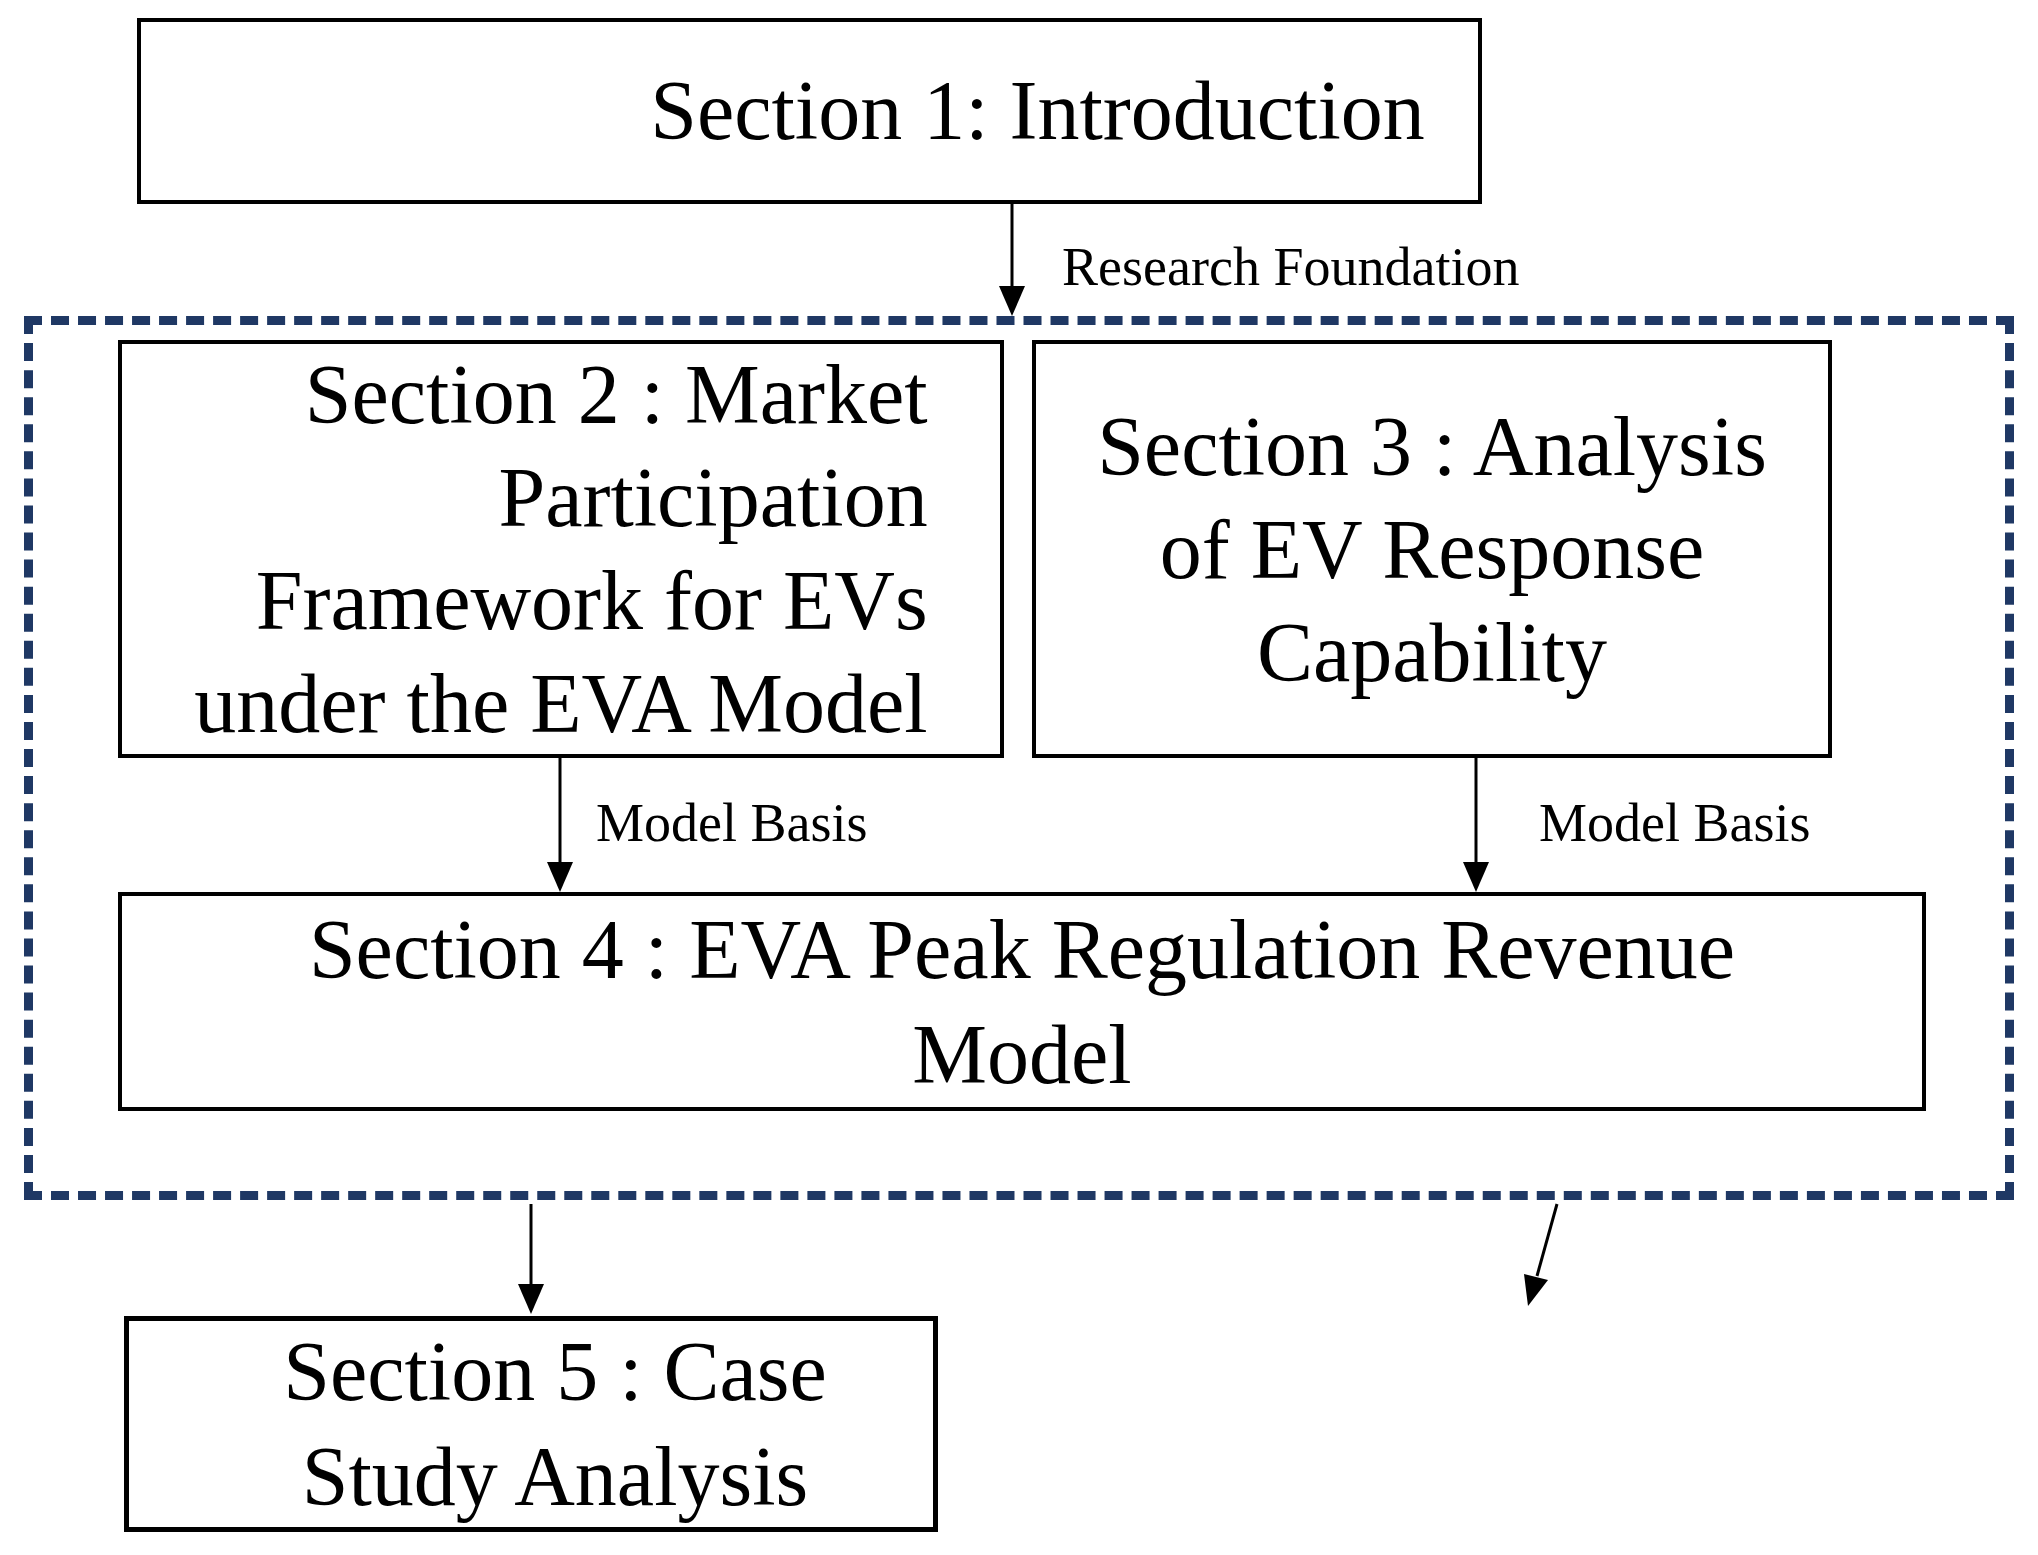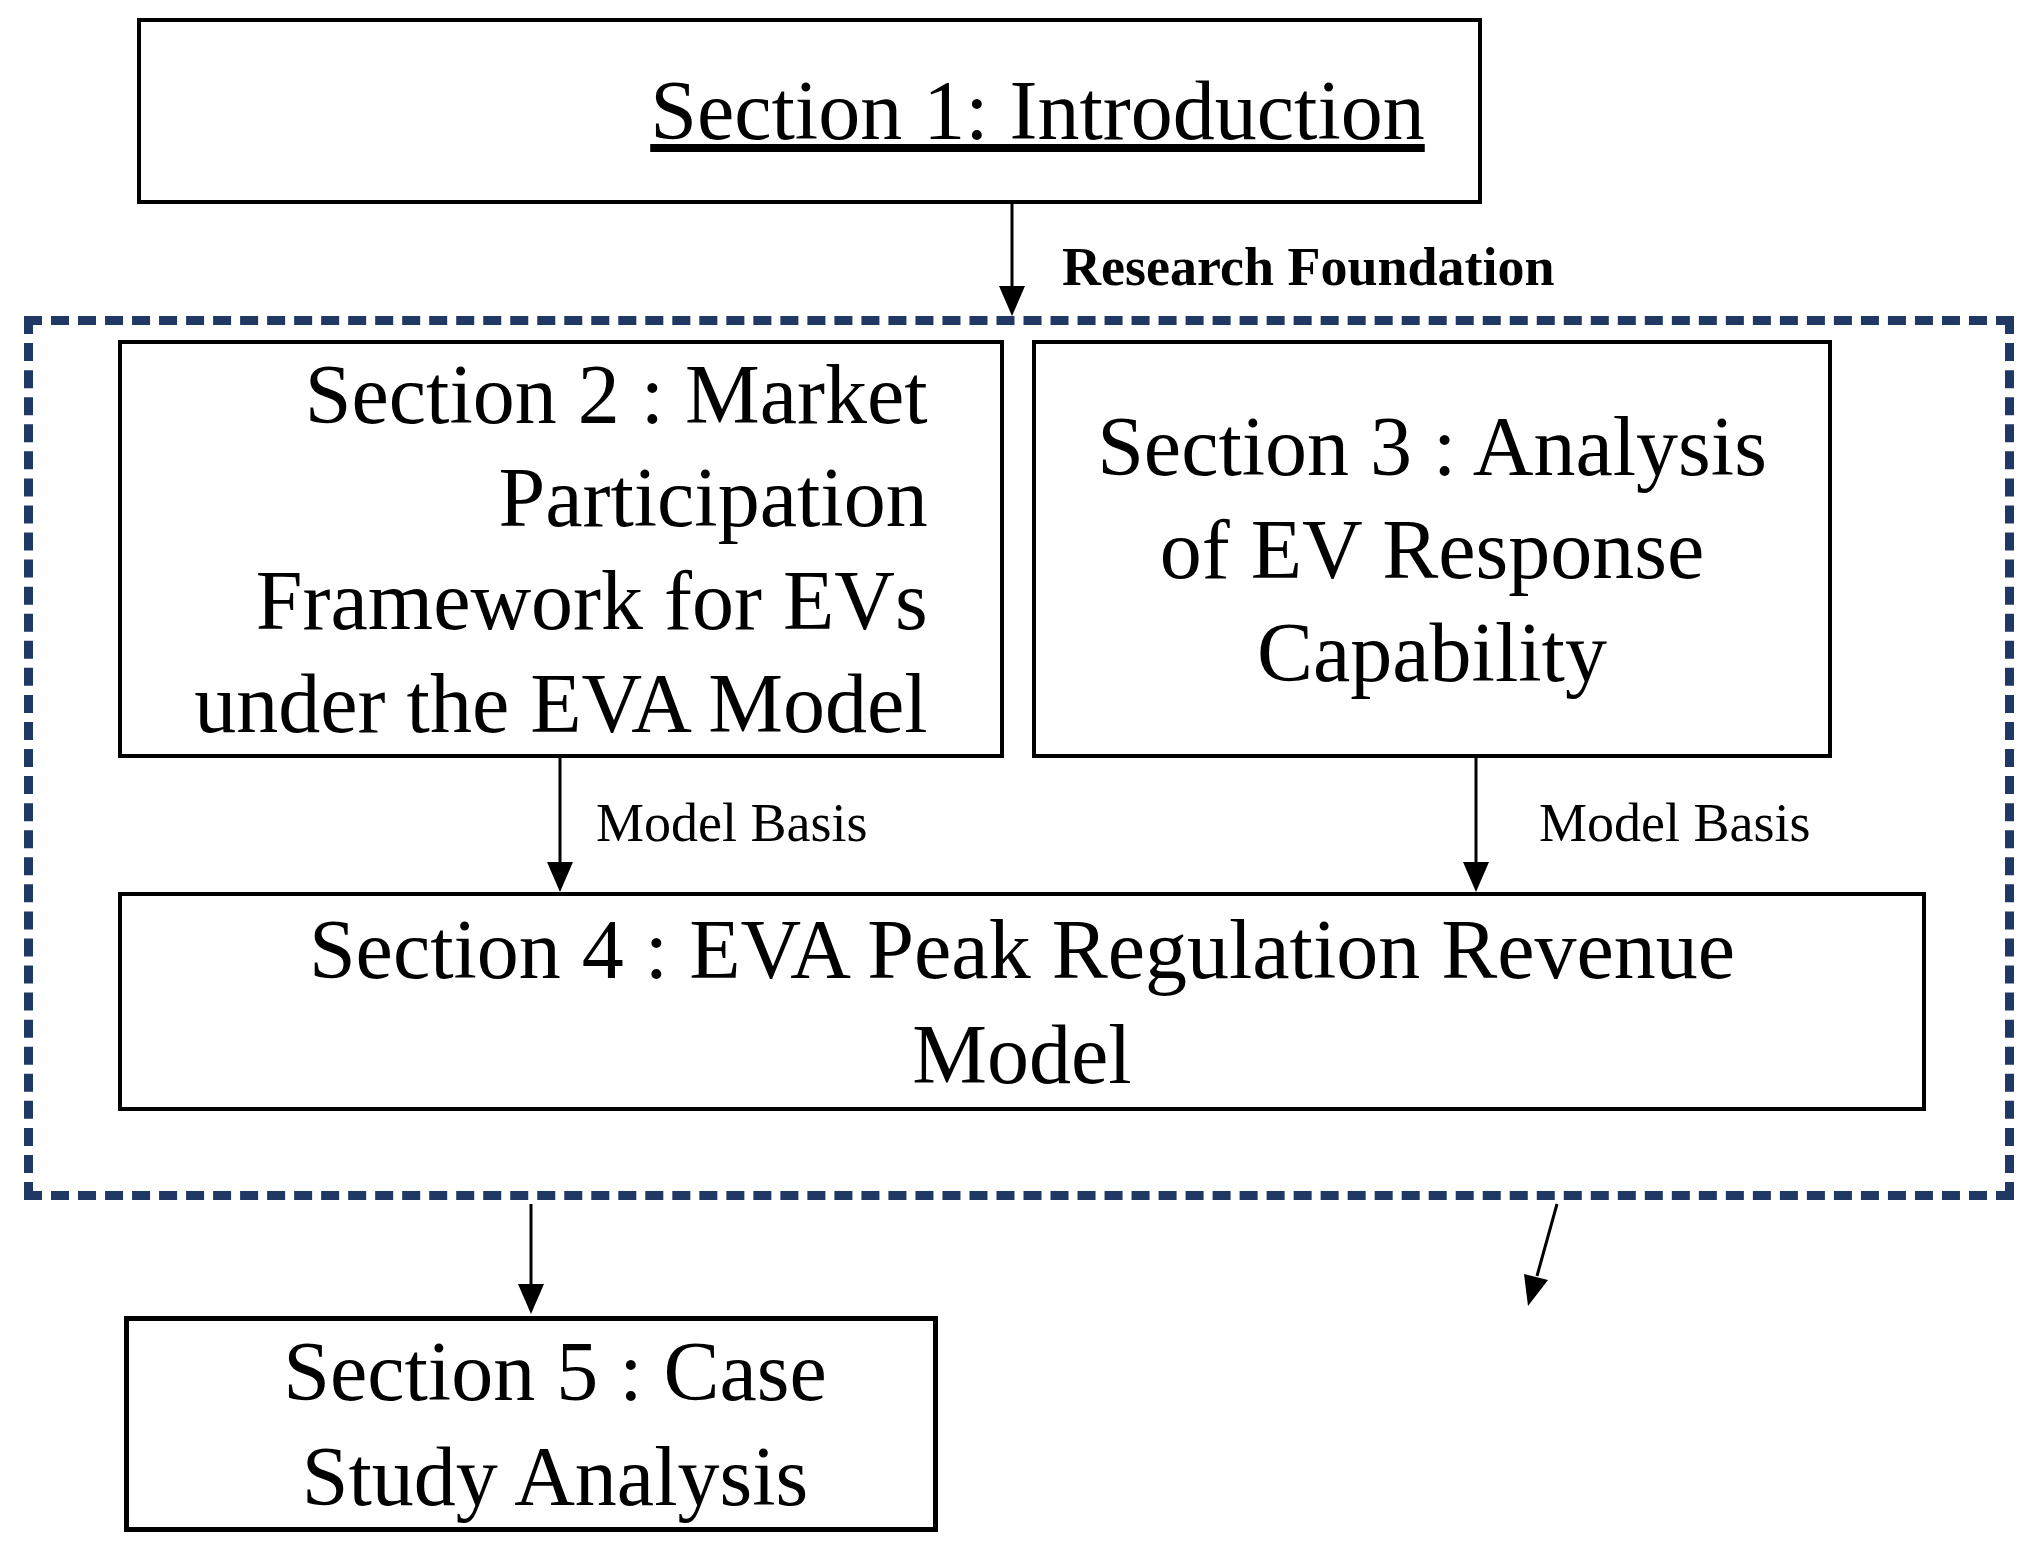--- a/index.html
+++ b/index.html
@@ -24,21 +24,21 @@
     display:flex;align-items:center;justify-content:center;
     text-align:center;
   }
   .node .txt{
     white-space:pre-line;
     font-size:84px;
     line-height:103px;
   }
   
   #node-s1{left:137px;top:18px;width:1345px;height:186px;}
-  #node-s1 .txt{line-height:1;padding-left:456px;text-decoration:underline;}
+  #node-s1 .txt{line-height:1;padding-left:456px;}
   
   #group{
     position:absolute;box-sizing:border-box;
     left:24px;top:316px;width:1990px;height:884px;
     border:9px dashed var(--dash);
     background:transparent;
   }
   
   #node-s2{left:118px;top:340px;width:886px;height:418px;text-align:right;}
   #node-s3{left:1032px;top:340px;width:800px;height:418px;text-align:center;}
@@ -48,21 +48,21 @@
   
   #node-s5{left:124px;top:1316px;width:814px;height:216px;border-width:5px;padding-left:48px;}
   #node-s6{left:1143px;top:1310px;width:774px;height:222px;border-width:5px;}
   #node-s5 .txt,#node-s6 .txt{line-height:105px;}
 
   .edge-label{
     position:absolute;
     font-size:54px;line-height:1;
     white-space:nowrap;
   }
-  #label-rf{left:1062px;top:240px;font-weight:bold;}
+  #label-rf{left:1062px;top:240px;}
   #label-mb-left{left:596px;top:796px;}
   #label-mb-right{left:1539px;top:796px;}
 
   #arrow-layer{
     position:absolute;left:0;top:0;width:2038px;height:1555px;
     pointer-events:none;
   }
   #arrow-layer line{stroke:var(--ink);stroke-width:3px;}
   #arrow-layer polygon{fill:var(--ink);}
 </style>

